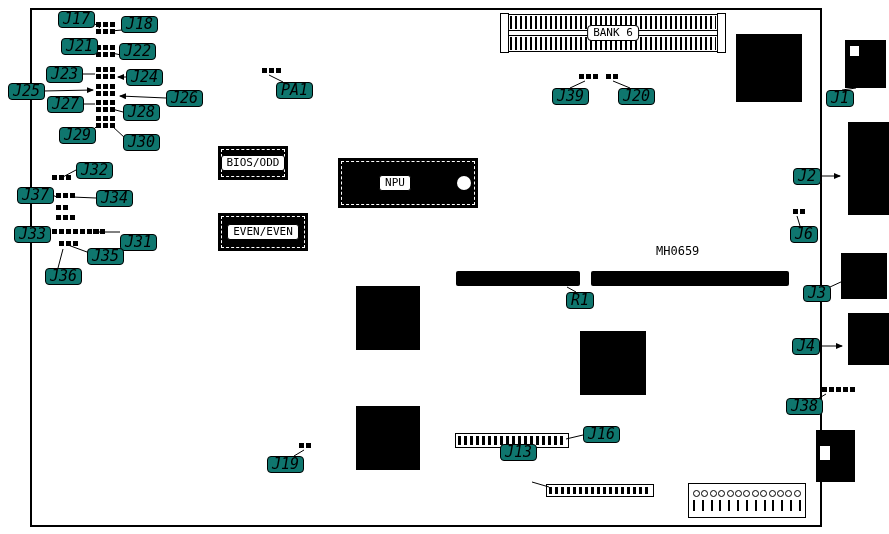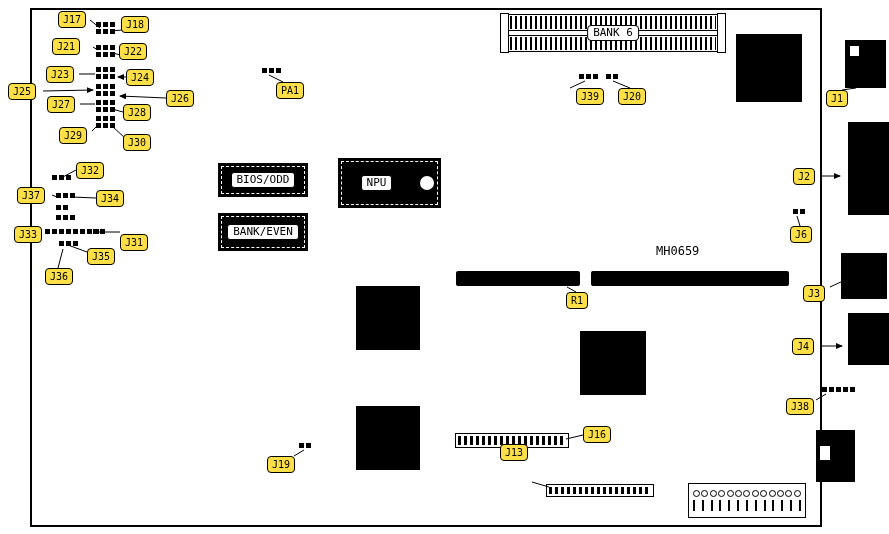--- a/index.html
+++ b/index.html
@@ -5,22 +5,22 @@
   html,body{margin:0;padding:0;background:#fff;}
   .stage{position:relative;width:889px;height:534px;background:#fff;overflow:hidden;
          font-family:"DejaVu Sans Mono","Liberation Mono",monospace;}
   .board{position:absolute;left:30px;top:8px;width:788px;height:515px;border:2px solid #000;background:#fff;}
 
   
   .leaders{position:absolute;left:0;top:0;width:889px;height:534px;z-index:4;pointer-events:none;}
   .leaders line{stroke:#000;stroke-width:1;}
 
   
-  .callout{position:absolute;z-index:5;border:1px solid #000;border-radius:4px;background:#fde047;
-           padding:0 4px;font-size:10px;line-height:15px;color:#000;white-space:nowrap;}
+  .callout{position:absolute;z-index:5;border:1px solid #000;border-radius:4px;background:#0f766e;
+           padding:0 4px;font-size:15px;line-height:15px;color:#000;white-space:nowrap;font-style:italic;}
 
   
   .chip{position:absolute;background:#000;display:flex;align-items:center;justify-content:center;z-index:2;}
   .chip-inner{position:absolute;inset:3px;border:1px dashed #fff;}
   .chiplabel{position:relative;z-index:3;background:#fff;border:1px solid #000;border-radius:3px;
              padding:0 5px;font-size:11px;line-height:14px;color:#000;white-space:nowrap;}
   .notch{position:absolute;right:7px;top:50%;transform:translateY(-50%);width:14px;height:14px;
          background:#fff;border-radius:50%;z-index:2;}
 
   
@@ -69,29 +69,29 @@
   <div class="board"></div>
 
   <div class="bank" style="left:500px;top:12px;width:226px">
     <div class="bank-row" style="top:2px"></div>
     <div class="bank-row" style="bottom:2px"></div>
     <div class="bank-cap" style="left:0"></div>
     <div class="bank-cap" style="right:0"></div>
     <div class="chiplabel bank-label">BANK 6</div>
   </div>
 
-  <div class="chip" style="left:218px;top:163px;width:90px;height:34px">
+  <div class="chip" style="left:218px;top:146px;width:70px;height:34px">
     <div class="chip-inner"></div>
     <div class="chiplabel">BIOS/ODD</div>
   </div>
   <div class="chip" style="left:218px;top:213px;width:90px;height:38px">
     <div class="chip-inner"></div>
-    <div class="chiplabel">BANK/EVEN</div>
-  </div>
-  <div class="chip" style="left:338px;top:158px;width:103px;height:50px">
+    <div class="chiplabel">EVEN/EVEN</div>
+  </div>
+  <div class="chip" style="left:338px;top:158px;width:140px;height:50px">
     <div class="chip-inner"></div>
     <div class="notch"></div>
     <div class="chiplabel" style="margin-right:26px">NPU</div>
   </div>
 
   <div class="qfp" style="left:356px;top:286px;width:64px;height:64px"></div>
   <div class="qfp" style="left:356px;top:406px;width:64px;height:64px"></div>
   <div class="qfp" style="left:580px;top:331px;width:66px;height:64px"></div>
   <div class="qfp" style="left:736px;top:34px;width:66px;height:68px"></div>
 
@@ -297,39 +297,39 @@
     <line x1="842" y1="90" x2="856" y2="88"></line>
     <line x1="822" y1="176" x2="840" y2="176" marker-end="url(#arr)"></line>
     <line x1="800" y1="226" x2="797" y2="216"></line>
     <line x1="830" y1="287" x2="843" y2="281"></line>
     <line x1="821" y1="346" x2="842" y2="346" marker-end="url(#arr)"></line>
     <line x1="816" y1="400" x2="826" y2="394"></line>
   </svg>
 
   <div class="callout" style="left:58px;top:11px">J17</div>
   <div class="callout" style="left:121px;top:16px">J18</div>
-  <div class="callout" style="left:52px;top:38px">J21</div>
+  <div class="callout" style="left:61px;top:38px">J21</div>
   <div class="callout" style="left:119px;top:43px">J22</div>
   <div class="callout" style="left:46px;top:66px">J23</div>
   <div class="callout" style="left:126px;top:69px">J24</div>
   <div class="callout" style="left:8px;top:83px">J25</div>
   <div class="callout" style="left:166px;top:90px">J26</div>
   <div class="callout" style="left:47px;top:96px">J27</div>
   <div class="callout" style="left:123px;top:104px">J28</div>
   <div class="callout" style="left:59px;top:127px">J29</div>
   <div class="callout" style="left:123px;top:134px">J30</div>
   <div class="callout" style="left:76px;top:162px">J32</div>
   <div class="callout" style="left:17px;top:187px">J37</div>
   <div class="callout" style="left:96px;top:190px">J34</div>
   <div class="callout" style="left:14px;top:226px">J33</div>
   <div class="callout" style="left:120px;top:234px">J31</div>
   <div class="callout" style="left:87px;top:248px">J35</div>
   <div class="callout" style="left:45px;top:268px">J36</div>
   <div class="callout" style="left:276px;top:82px">PA1</div>
-  <div class="callout" style="left:576px;top:88px">J39</div>
+  <div class="callout" style="left:552px;top:88px">J39</div>
   <div class="callout" style="left:618px;top:88px">J20</div>
   <div class="callout" style="left:566px;top:292px">R1</div>
   <div class="callout" style="left:267px;top:456px">J19</div>
   <div class="callout" style="left:583px;top:426px">J16</div>
   <div class="callout" style="left:500px;top:444px">J13</div>
   <div class="callout" style="left:826px;top:90px">J1</div>
   <div class="callout" style="left:793px;top:168px">J2</div>
   <div class="callout" style="left:790px;top:226px">J6</div>
   <div class="callout" style="left:803px;top:285px">J3</div>
   <div class="callout" style="left:792px;top:338px">J4</div>

